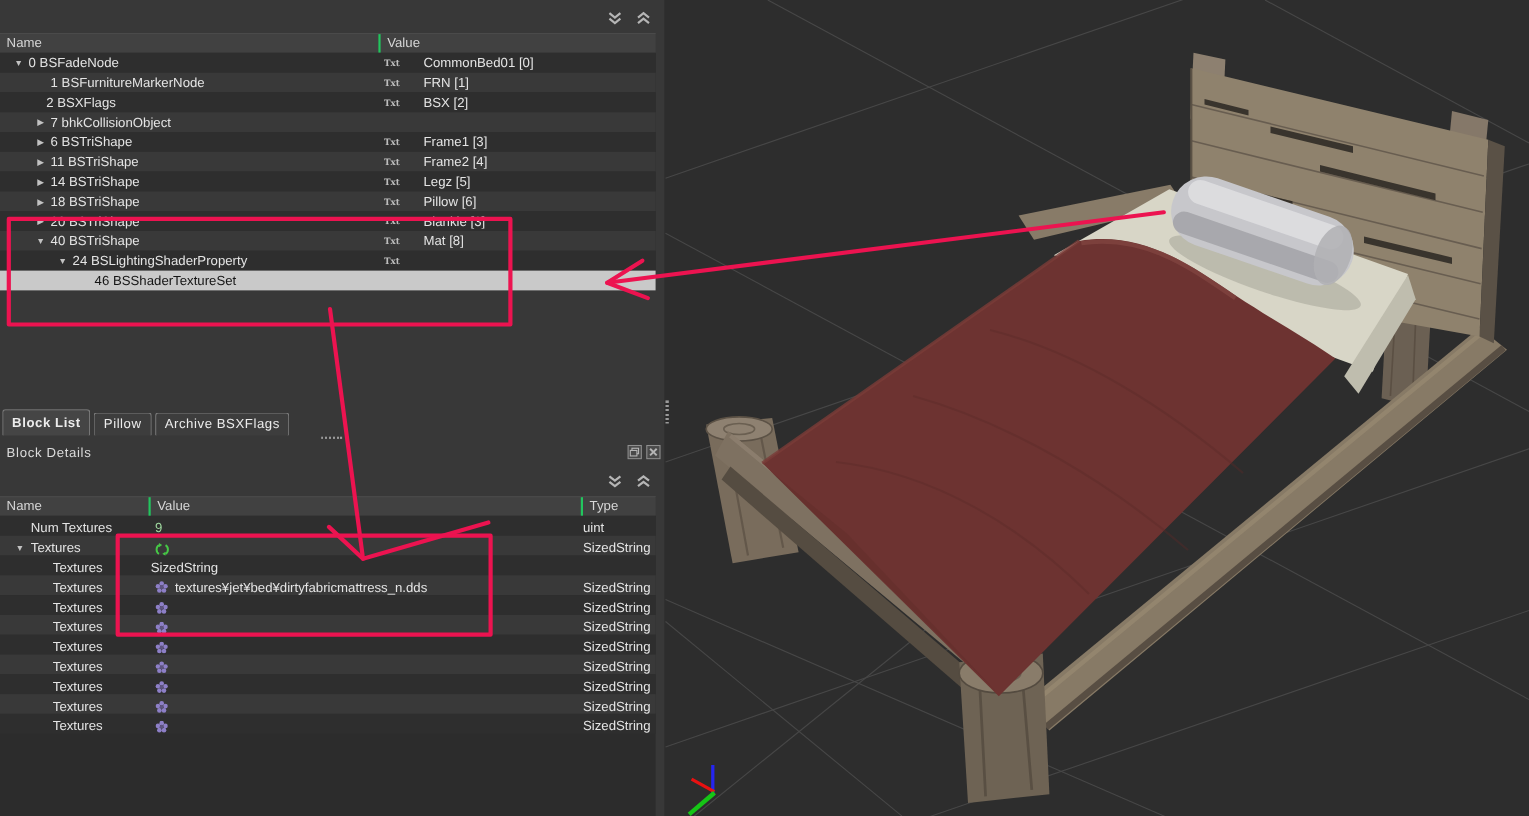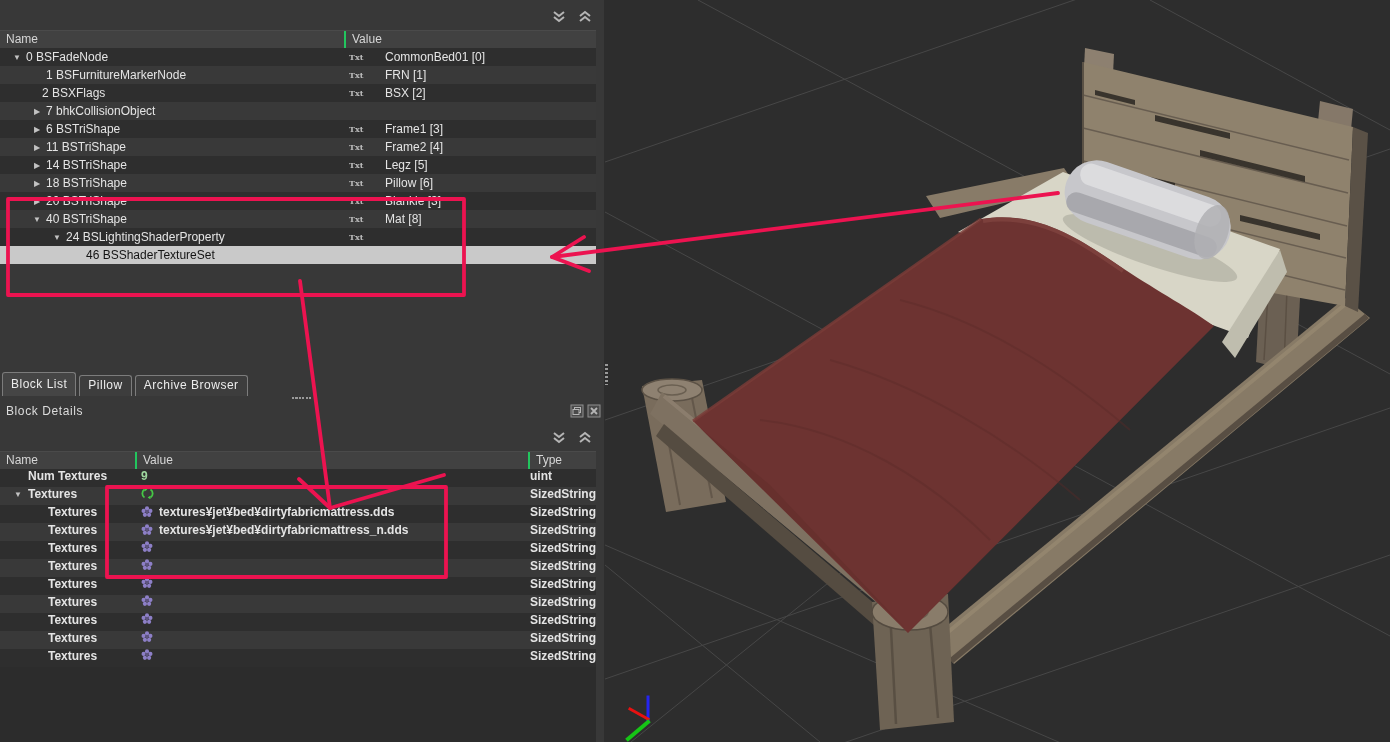--- a/index.html
+++ b/index.html
@@ -23,32 +23,32 @@
   .c-name{width:346px;display:flex;align-items:center;overflow:hidden;white-space:nowrap;box-sizing:border-box;}
   .c-val{flex:1;display:flex;align-items:center;overflow:hidden;white-space:nowrap;gap:22px;padding-left:3px;text-align:right;}
   .expander{width:18px;flex:none;font-size:8px;color:#c2c2c2;text-align:center;cursor:pointer;}
   .trow.sel .expander{color:#333;}
   .txt-icon{font:bold 8px "DejaVu Serif",serif;color:#bdbdbd;width:14px;flex:none;letter-spacing:0;}
   .vicon{width:14px;height:12px;flex:none;display:inline-flex;align-items:center;}
   
   #tabbar{position:absolute;left:2px;top:372px;height:24px;display:flex;align-items:flex-end;gap:3px;}
   .tab{height:20px;line-height:19px;padding:0 8px;border:1px solid #7c7c7c;border-bottom:none;
       border-radius:3px 3px 0 0;background:#3d3d3d;color:#ececec;letter-spacing:.5px;cursor:pointer;white-space:nowrap;}
-  .tab.active{height:23px;line-height:22px;background:#454545;}
+  .tab.active{height:23px;line-height:22px;background:#454545;font-weight:bold;}
   #dots-handle{position:absolute;left:292px;top:397px;width:19px;height:2px;
       background:repeating-linear-gradient(90deg,#9a9a9a 0 2px,transparent 2px 3.5px);}
   #bd-title{position:absolute;left:6px;top:404px;color:#dcdcdc;letter-spacing:.6px;}
   .win-icon{position:absolute;top:404px;width:14px;height:14px;cursor:pointer;}
   
   #bd-header{top:451px;height:17px;}
   #bd-header .col-name{width:137px;}
   #bd-header .col-value{width:393px;}
   #bd-header .col-type{flex:1;border-right:none;}
   #bd-rows{position:absolute;top:469px;left:0;width:596px;height:273px;background:#2c2c2c;}
-  .brow{height:18px;display:flex;align-items:flex-start;background:#2e2e2e;font-weight:bold;}
+  .brow{height:18px;display:flex;align-items:flex-end;background:#2e2e2e;}
   .brow.alt{background:#393939;}
   .b-name{width:137px;display:flex;align-items:center;overflow:hidden;white-space:nowrap;box-sizing:border-box;}
   .b-val{width:393px;display:flex;align-items:center;gap:4px;overflow:hidden;white-space:nowrap;padding-left:4px;box-sizing:border-box;}
   .b-type{flex:1;overflow:hidden;white-space:nowrap;}
   .green-val{color:#9fd89f;}
   
   #splitter{position:absolute;left:603px;top:0;width:6px;height:742px;cursor:col-resize;background:transparent;z-index:5;}
   #splitter-grip{position:absolute;left:605px;top:364px;width:3px;height:21px;z-index:6;
       background:repeating-linear-gradient(180deg,#9a9a9a 0 2px,transparent 2px 4px);}
   
@@ -197,21 +197,21 @@
             <span class="expander"></span>
             <span>46 BSShaderTextureSet</span>
           </div>
           <div class="c-val"></div>
         </div>
       </div>
 
     <div id="tabbar">
         <div class="tab active">Block List</div>
         <div class="tab">Pillow</div>
-        <div class="tab">Archive Browser</div>
+        <div class="tab">Archive BSXFlags</div>
       </div>
     <div id="dots-handle"></div>
 
     <div id="bd-title">Block Details</div>
     <div class="win-icon" style="left:570px;">
       <svg width="14" height="14" viewBox="0 0 14 14">
         <rect x="1" y="1" width="12" height="12" fill="#4a4a4a" stroke="#8f8f8f"></rect>
         <rect x="4.5" y="3.5" width="6" height="5" fill="none" stroke="#b5b5b5"></rect>
         <rect x="3" y="5.5" width="6" height="5" fill="#4a4a4a" stroke="#b5b5b5"></rect>
       </svg>
@@ -272,35 +272,20 @@
                 <path d="M9.5,8.6 L6.6,10.5 L9.5,12.4 Z" fill="#46c846"></path>
               </svg>
             </span>
           </div>
           <div class="b-type">SizedString</div>
         </div>
         <div class="brow">
           <div class="b-name" style="padding-left: 28px;">
             <span class="expander" style="width: 20px;"></span>
             <span>Textures</span>
-          </div>
-          <div class="b-val">
-            <span class="vicon">
-              <svg width="12" height="12" viewBox="0 0 12 12">
-                <g fill="#8d7fc7">
-                  <circle cx="6" cy="2.4" r="2.1"></circle>
-                  <circle cx="2.6" cy="4.9" r="2.1"></circle>
-                  <circle cx="9.4" cy="4.9" r="2.1"></circle>
-                  <circle cx="3.9" cy="8.8" r="2.1"></circle>
-                  <circle cx="8.1" cy="8.8" r="2.1"></circle>
-                </g>
-                <circle cx="6" cy="5.6" r="1.8" fill="#5e5480"></circle>
-              </svg>
-            </span>
-            <span>textures¥jet¥bed¥dirtyfabricmattress.dds</span>
           </div>
           <div class="b-type">SizedString</div>
         </div>
         <div class="brow alt">
           <div class="b-name" style="padding-left: 28px;">
             <span class="expander" style="width: 20px;"></span>
             <span>Textures</span>
           </div>
           <div class="b-val">
             <span class="vicon">

